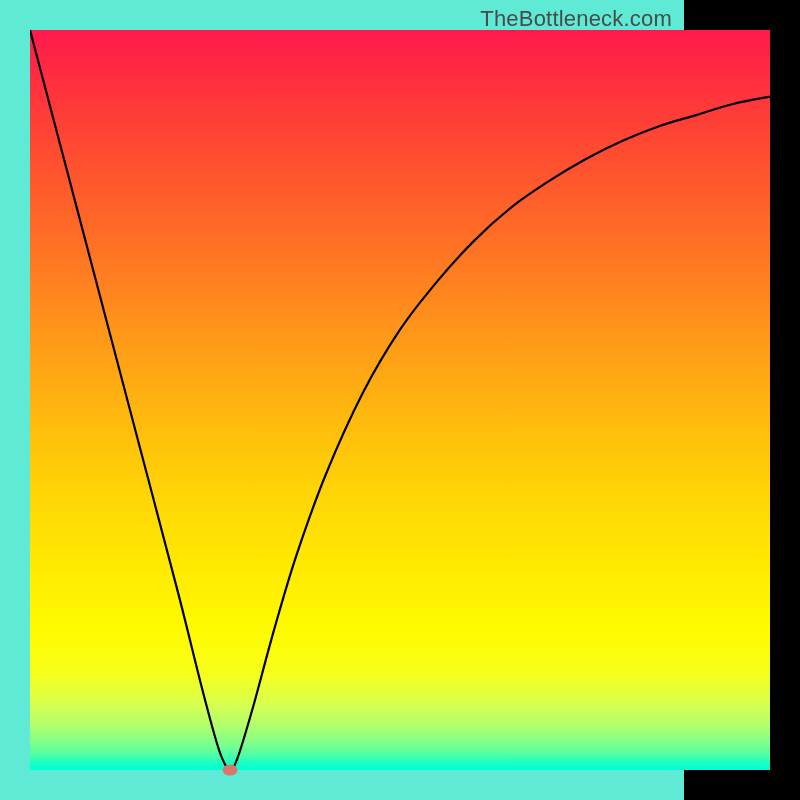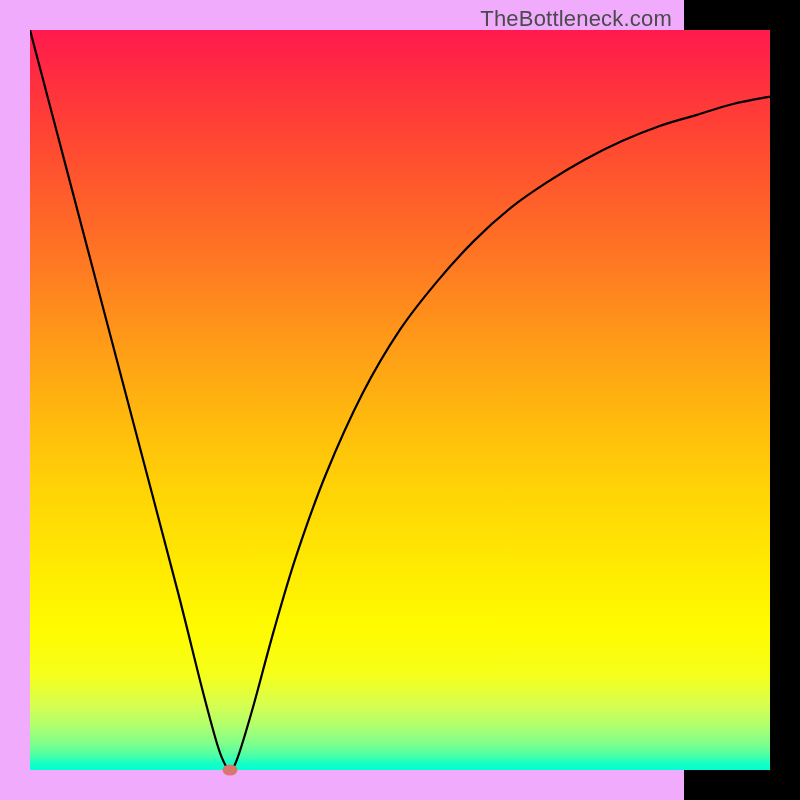--- a/index.html
+++ b/index.html
@@ -8,21 +8,21 @@
     width: 800px;
     height: 800px;
     background: #000;
     font-family: Arial, Helvetica, sans-serif;
     overflow: hidden;
   }
   .frame {
     position: relative;
     width: 684px;
     height: 800px;
-    background: #f0abfc;
+    background: #5eead4;
   }
   .plot {
     position: absolute;
     left: 30px;
     top: 30px;
     width: 740px;
     height: 740px;
     background: linear-gradient(to bottom,
       #ff1a4d 0%,
       #ff2f3f 7%,

